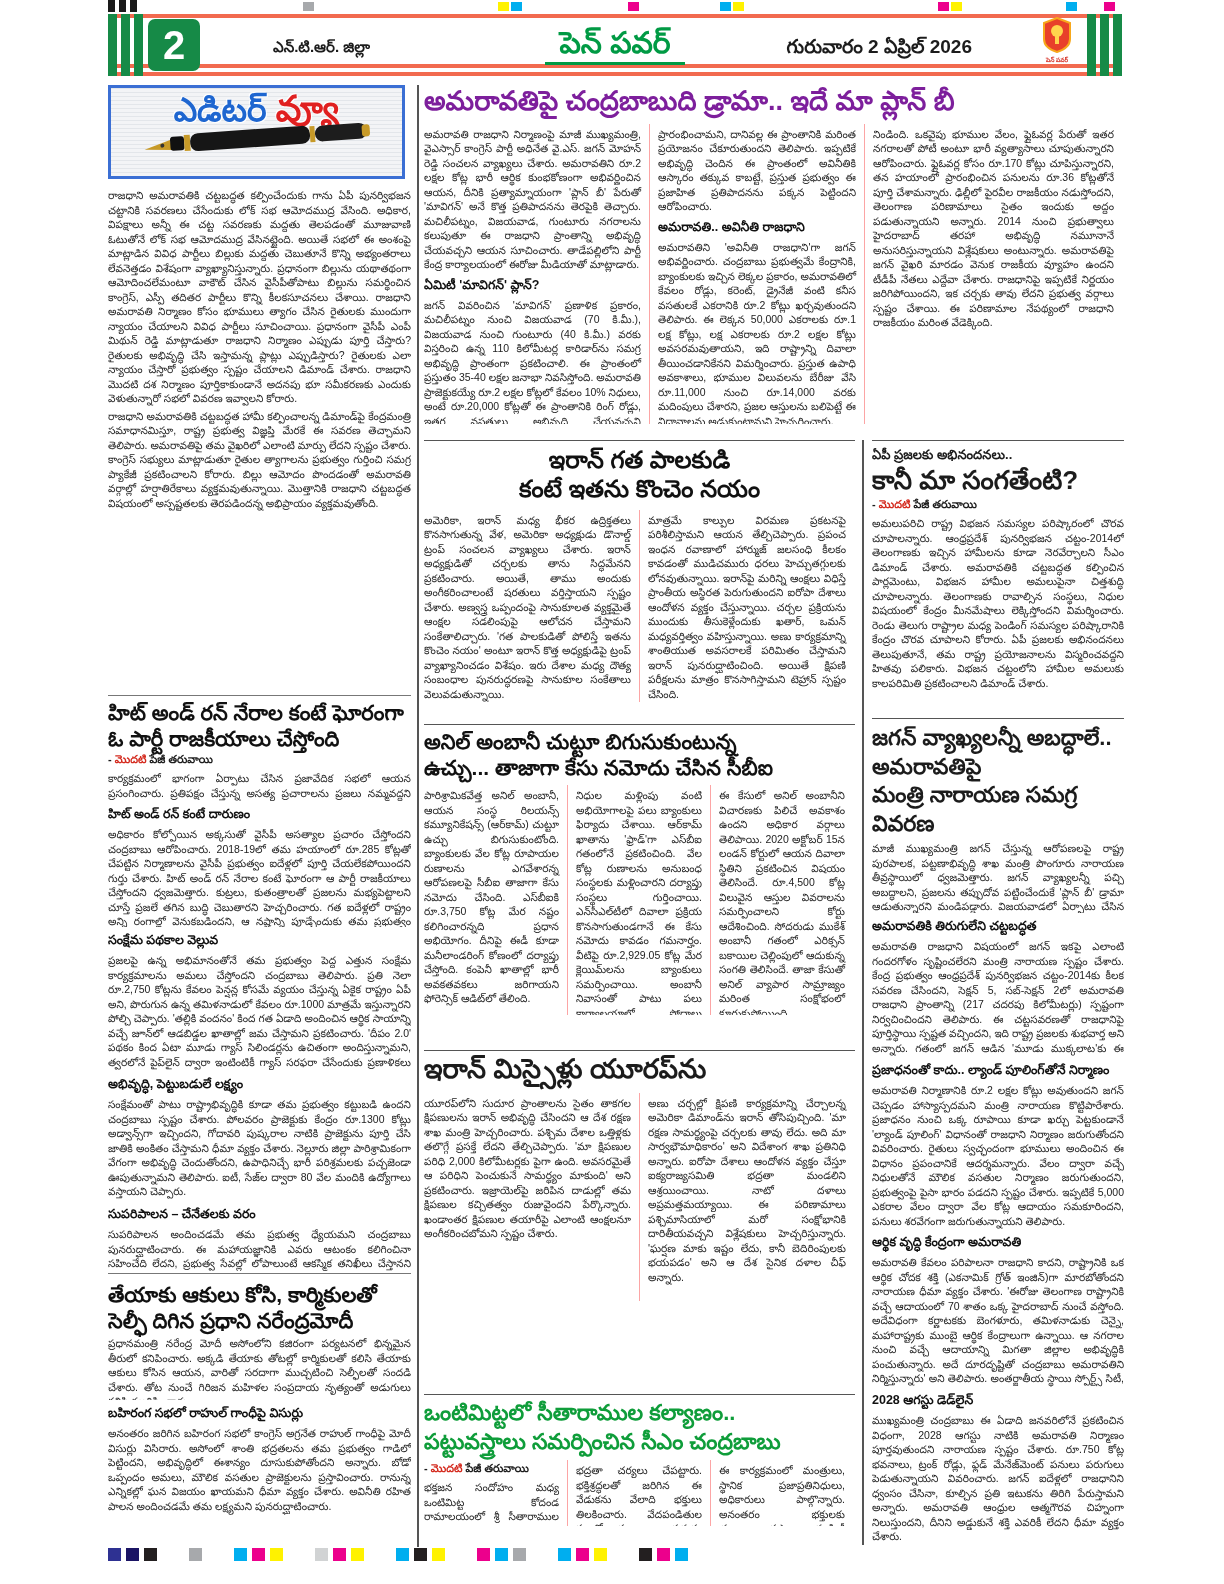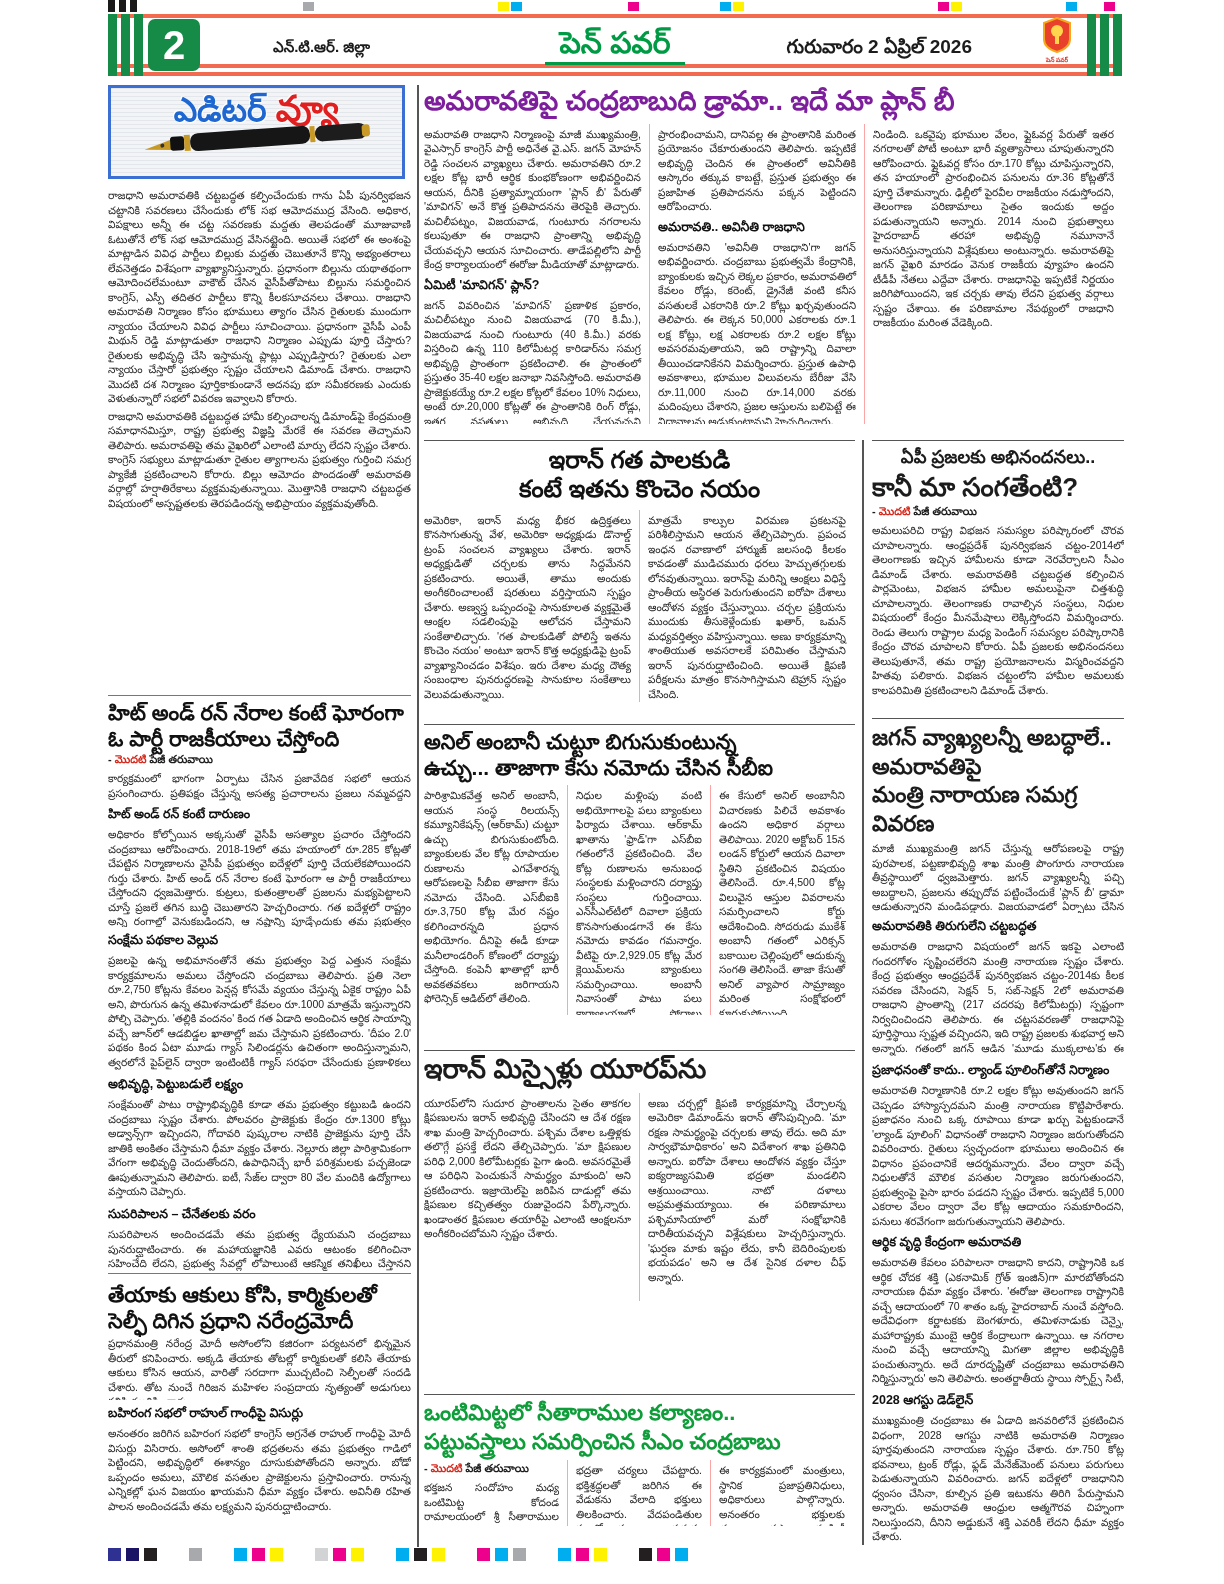--- a/index.html
+++ b/index.html
@@ -74,21 +74,21 @@
   #m-iran2 .hl2{font-size:46px;font-weight:bold;line-height:1.05;letter-spacing:1px;}
   #m-iran2 .cols{height:208px;overflow:hidden;margin-top:8px;}
   #m-iran2 .c{width:215px;}
   #m-kalyanam{top:954px;height:151px;left:0;width:431px;border-top:1px solid #555;padding-top:4px;}
   #m-kalyanam .hl{font-size:22px;color:#0f9d3a;line-height:1.3;}
   #m-kalyanam .cols{height:66px;overflow:hidden;margin-top:4px;}
   #m-kalyanam .c{width:143px;}
   
   #col-right{position:absolute;left:862px;top:440px;width:252px;height:1105px;border-left:2px solid #555;padding-left:8px;}
   #r1{top:0;height:272px;left:8px;width:252px;border-top:1px solid #555;padding-top:6px;}
-  #r1 .hl1{font-size:18px;font-weight:bold;text-align:center;}
+  #r1 .hl1{font-size:13px;font-weight:bold;}
   #r1 .hl2{font-size:26px;font-weight:bold;line-height:1.2;}
   #r2{top:278px;height:827px;left:8px;width:252px;border-top:1px solid #555;padding-top:5px;}
   #r2 .hl1,#r2 .hl2{font-size:22px;font-weight:bold;line-height:1.3;}
   .h72{height:72px;} .h30{height:30px;} .h64{height:64px;}
   .h100{height:100px;} .h118{height:118px;} .h104{height:104px;} .h146{height:146px;} .h132{height:132px;}
 </style>
 </head>
 <body>
 
 <div id="page">

